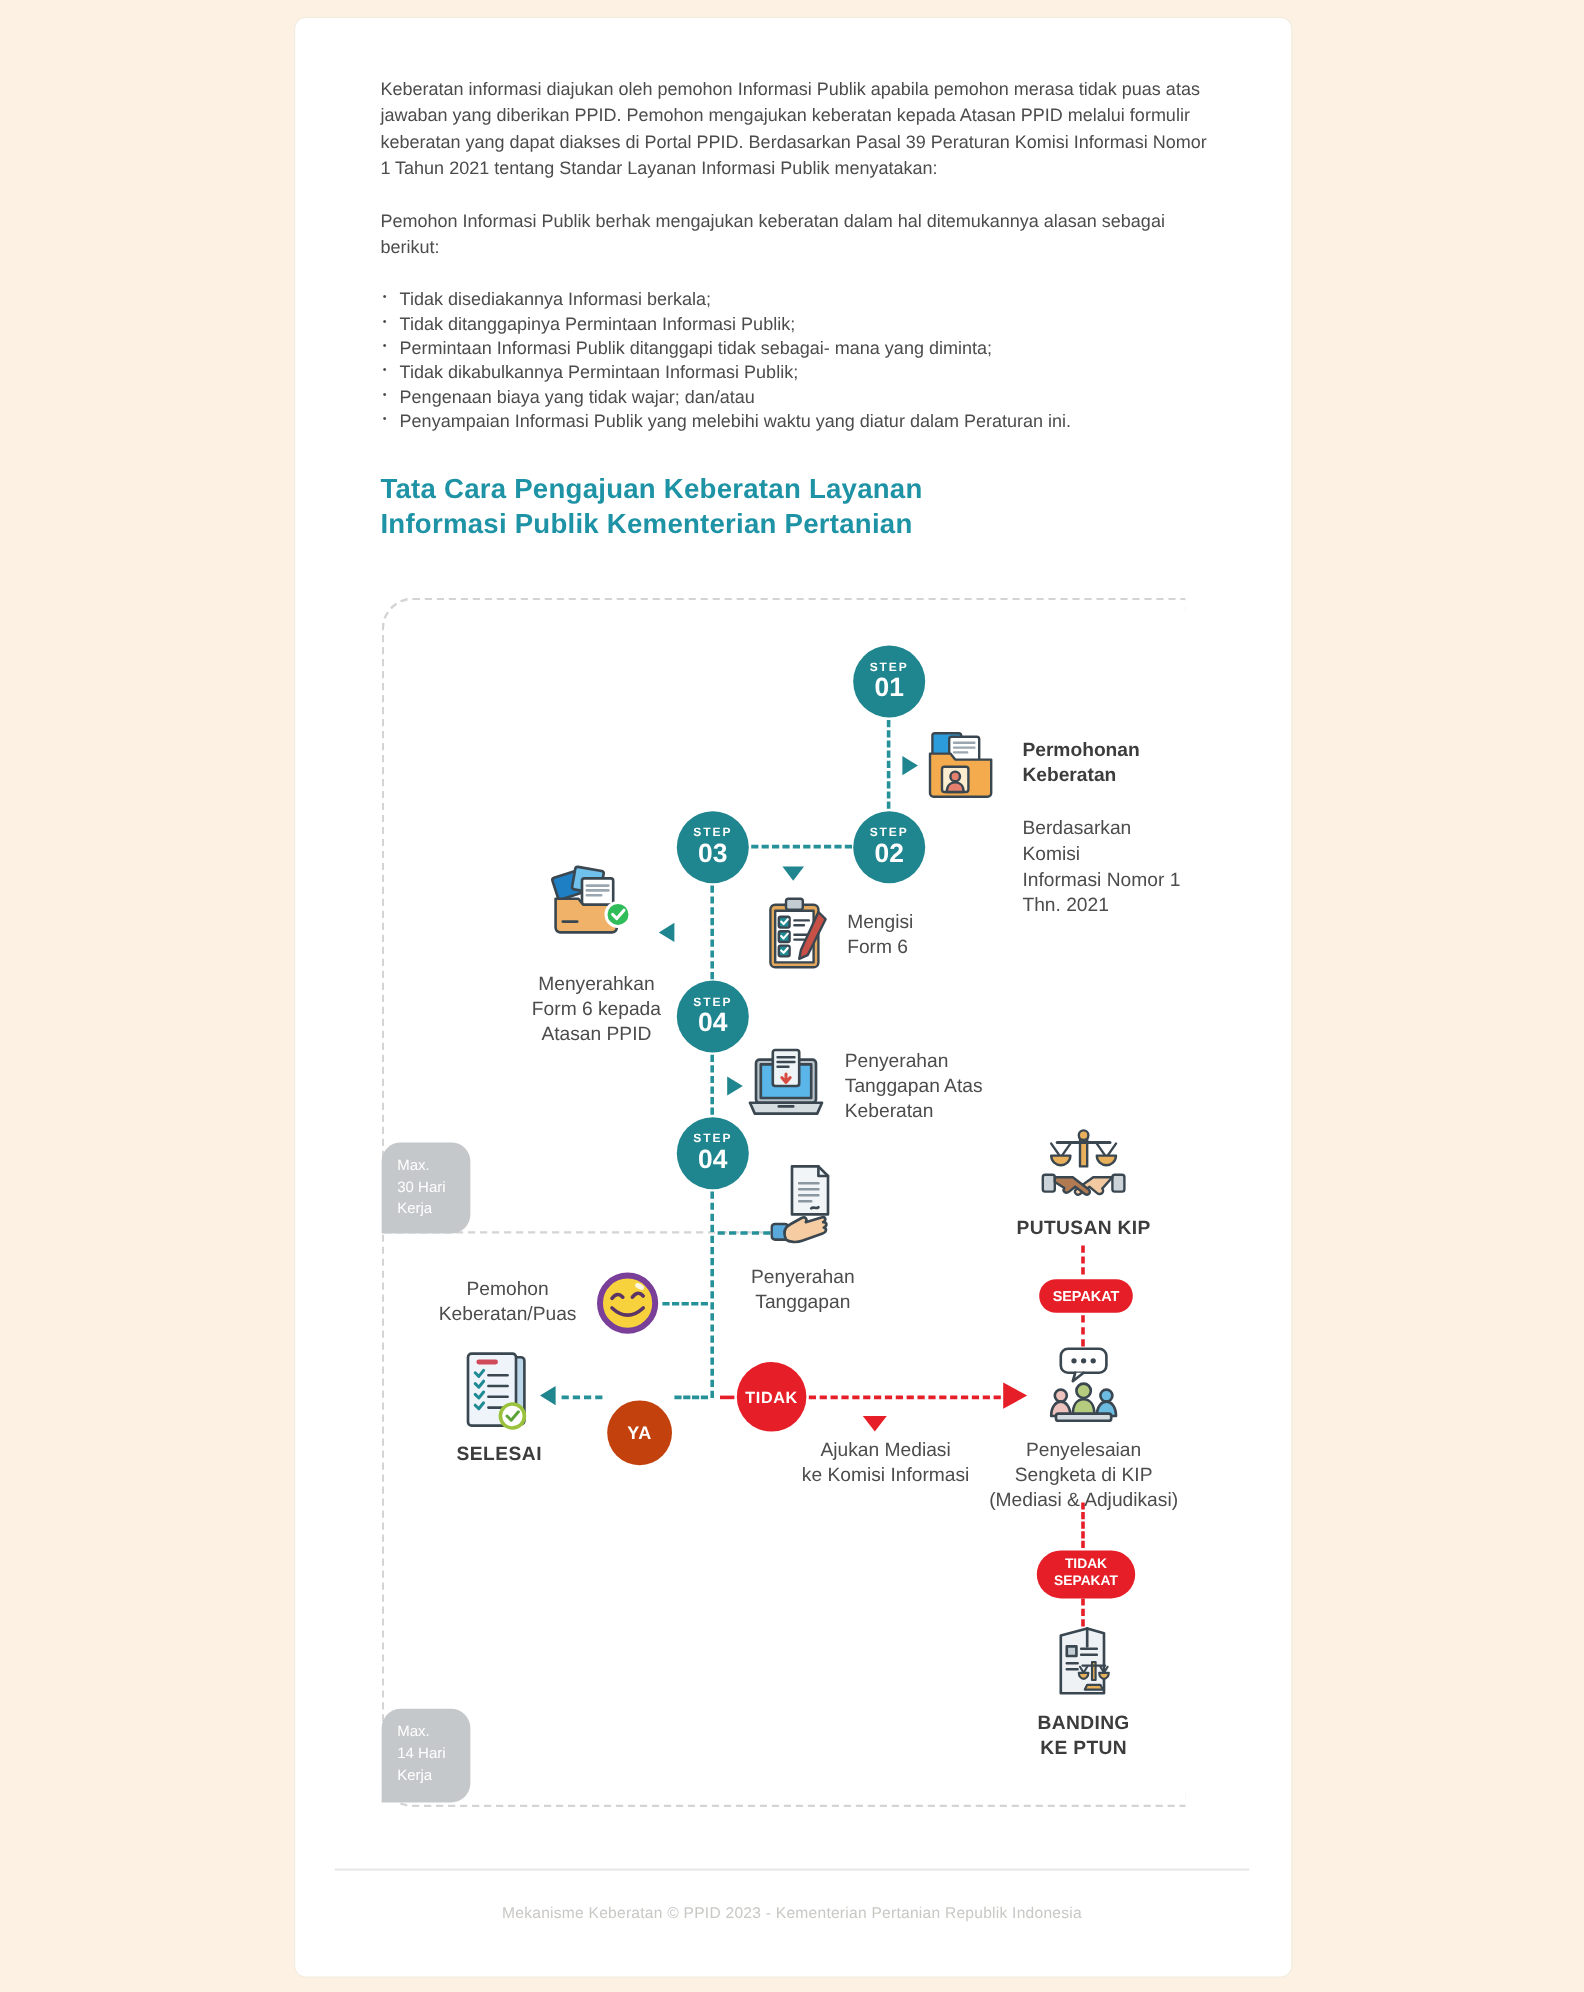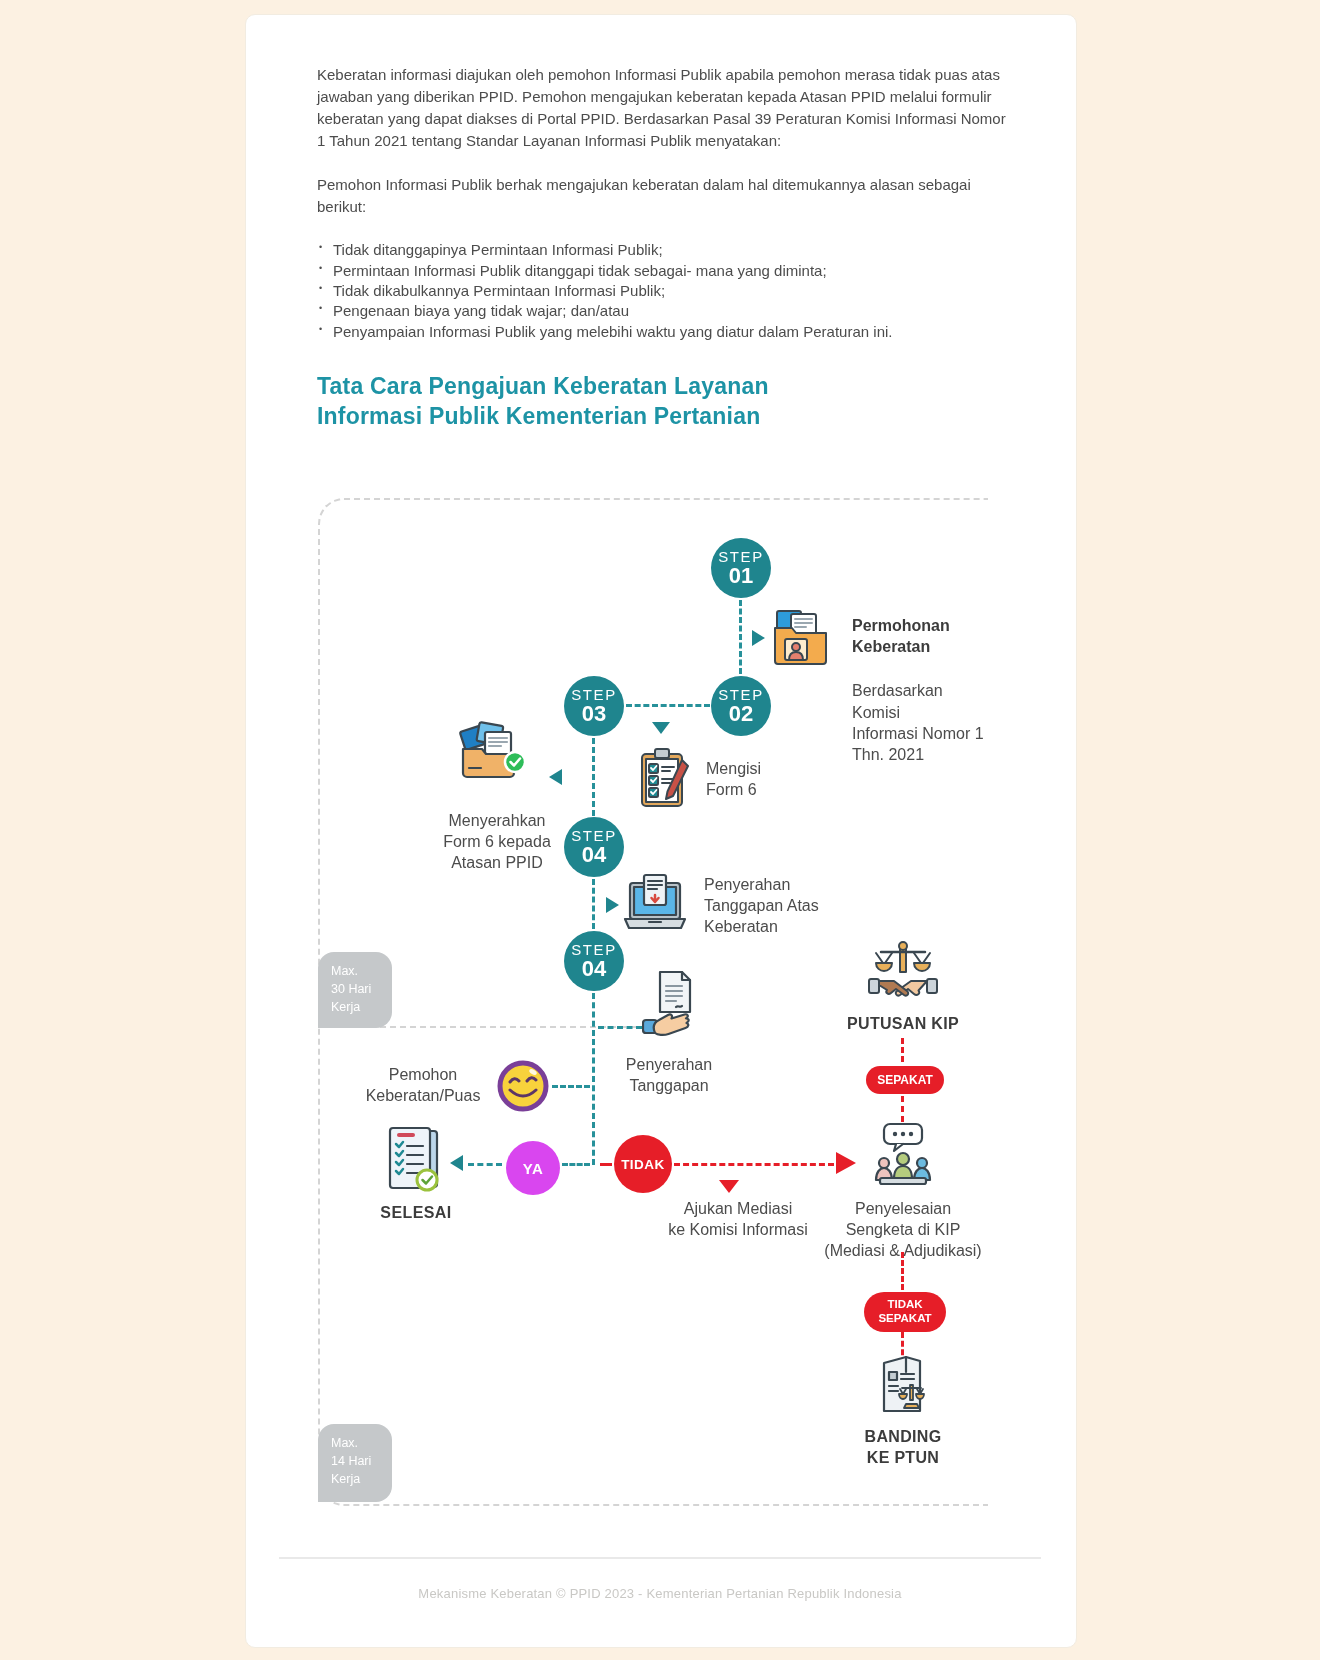--- a/index.html
+++ b/index.html
@@ -38,21 +38,21 @@
   .phase {
     position:absolute; left:318px; width:74px; background:#c5c8ca; color:#ffffff;
     border-radius:16px 16px 16px 0; font-size:12.5px; line-height:1.42;
     padding:11px 6px 0 13px; box-sizing:border-box; white-space:pre-line;
   }
   .step {
     position:absolute; width:60px; height:60px; border-radius:50%;
     background:#1f858e; color:#fff; display:flex; flex-direction:column;
     align-items:center; justify-content:center; text-align:center;
   }
-  .step .b { font-size:15px; font-weight:normal; letter-spacing:1.6px; line-height:1.1; }
+  .step .b { font-size:10px; font-weight:bold; letter-spacing:1.6px; line-height:1.1; }
   .step .n { font-size:22px; font-weight:bold; line-height:1.02; }
   .decision {
     position:absolute; border-radius:50%; color:#fff; font-weight:bold;
     display:flex; align-items:center; justify-content:center; letter-spacing:.5px;
   }
   .pill {
     position:absolute; background:#e61e28; color:#fff; font-weight:bold;
     display:flex; align-items:center; justify-content:center; text-align:center;
     white-space:pre-line;
   }
@@ -79,20 +79,21 @@
 </style>
 </head>
 <body>
 
 <div class="card"></div>
 
 <div class="copy">
   <p>Keberatan informasi diajukan oleh pemohon Informasi Publik apabila pemohon merasa tidak puas atas jawaban yang diberikan PPID. Pemohon mengajukan keberatan kepada Atasan PPID melalui formulir keberatan yang dapat diakses di Portal PPID. Berdasarkan Pasal 39 Peraturan Komisi Informasi Nomor 1 Tahun 2021 tentang Standar Layanan Informasi Publik menyatakan:</p>
   <p>Pemohon Informasi Publik berhak mengajukan keberatan dalam hal ditemukannya alasan sebagai berikut:</p>
   <ul>
+    <li>Tidak disediakannya Informasi berkala;</li>
     <li>Tidak ditanggapinya Permintaan Informasi Publik;</li>
     <li>Permintaan Informasi Publik ditanggapi tidak sebagai- mana yang diminta;</li>
     <li>Tidak dikabulkannya Permintaan Informasi Publik;</li>
     <li>Pengenaan biaya yang tidak wajar; dan/atau</li>
     <li>Penyampaian Informasi Publik yang melebihi waktu yang diatur dalam Peraturan ini.</li>
   </ul>
   <h1 class="title">Tata Cara Pengajuan Keberatan Layanan
 Informasi Publik Kementerian Pertanian</h1>
 </div>
 
@@ -144,21 +145,21 @@
 </div>
 <div class="step" style="left:564px;top:817px;">
   <span class="b">STEP</span>
   <span class="n">04</span>
 </div>
 <div class="step" style="left:564px;top:931px;">
   <span class="b">STEP</span>
   <span class="n">04</span>
 </div>
 
-<div class="decision" style="left:506px;top:1141px;width:54px;height:54px;background:#d946ef;font-size:15px;">YA</div>
+<div class="decision" style="left:506px;top:1167px;width:54px;height:54px;background:#c2410c;font-size:15px;">YA</div>
 <div class="decision" style="left:614px;top:1135px;width:58px;height:58px;background:#e61e28;font-size:13.5px;">TIDAK</div>
 
 <div class="pill" style="left:866px;top:1066px;width:78px;height:28px;border-radius:14px;font-size:12px;">SEPAKAT</div>
 <div class="pill" style="left:864px;top:1292px;width:82px;height:40px;border-radius:20px;font-size:11.5px;line-height:1.2;">TIDAK
 SEPAKAT</div>
 
 <div class="abs" style="left:772px;top:609px;">
   <svg width="60" height="58" viewBox="0 0 60 58">
     <g stroke="#3a4750" stroke-width="2" stroke-linejoin="round" stroke-linecap="round">
       <rect x="5" y="2" width="24" height="19" rx="2" fill="#2d9cdb"></rect>

